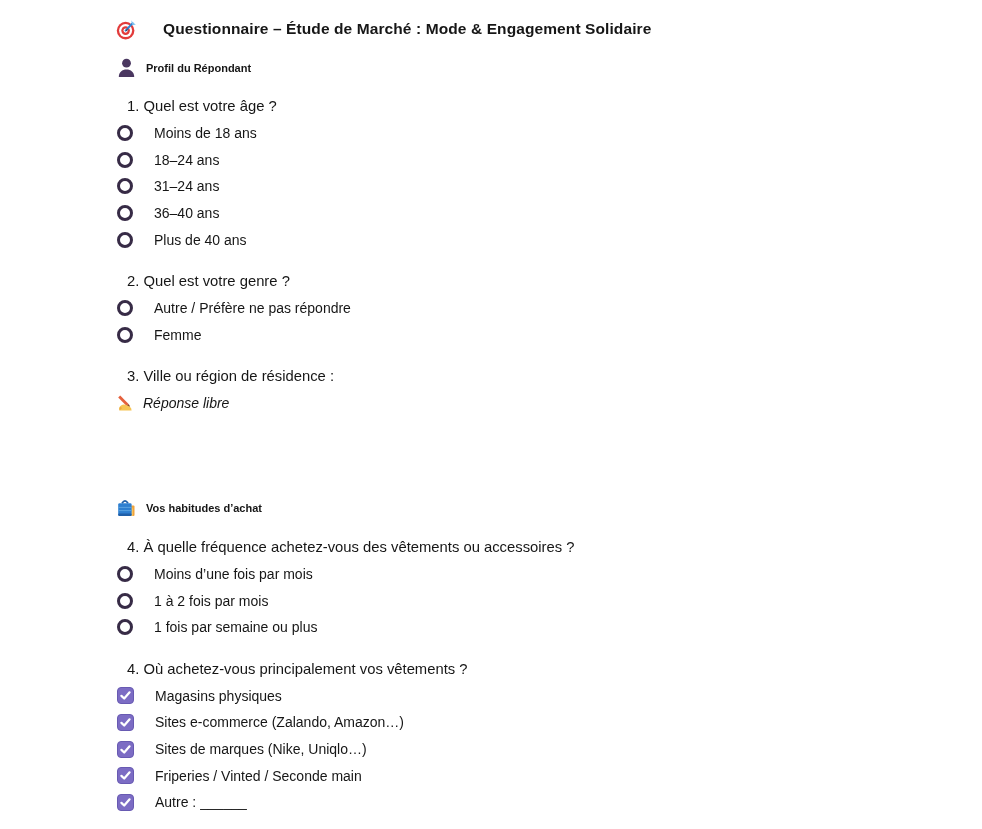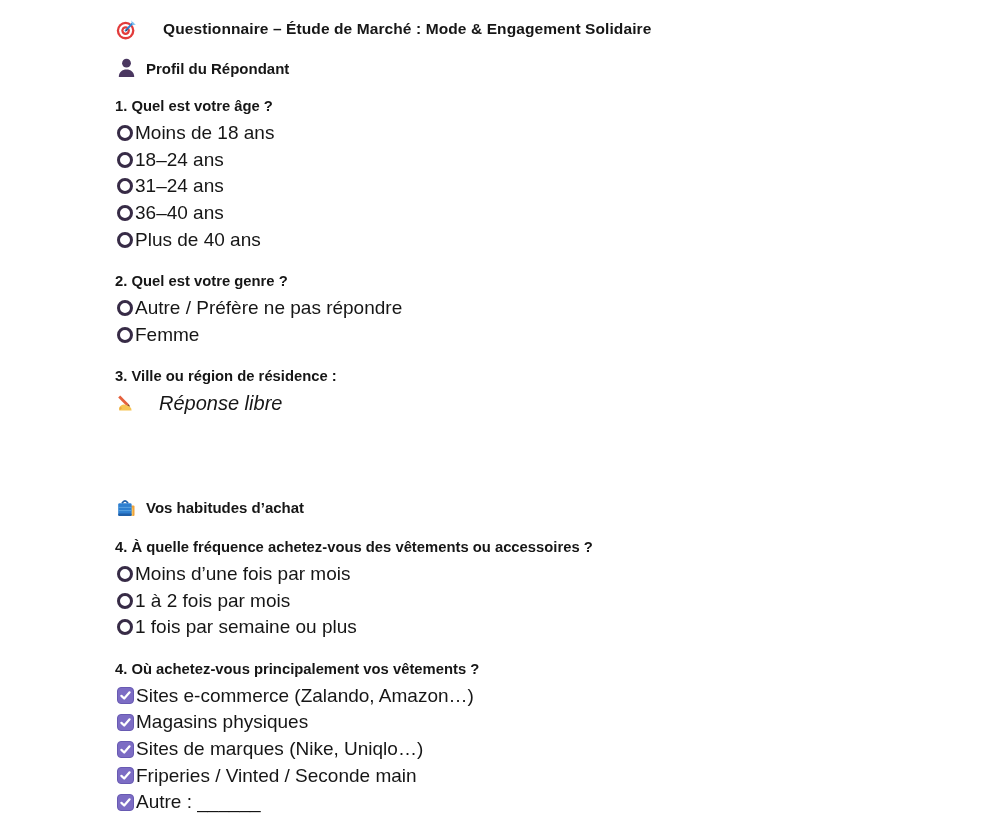--- a/index.html
+++ b/index.html
@@ -34,39 +34,39 @@
     display: flex;
     align-items: center;
     gap: 9px;
     height: 22px;
     margin: 0 0 15px 0;
   }
   .section-row.big-gap {
     margin-top: 80px;
   }
   .section-row h2 {
-    font-size: 15px;
+    font-size: 11px;
     font-weight: bold;
     margin: 0;
   }
   .question {
     font-size: 14.8px;
-    font-weight: bold;
-    margin: 20px 0 5px 0;
+    font-weight: normal;
+    margin: 20px 0 5px 12px;
     line-height: 17px;
   }
   .question.first {
     margin-top: 19px;
   }
   .option-row {
     display: flex;
     align-items: center;
-    gap: 2px;
+    gap: 21px;
     height: 26.6px;
-    font-size: 19px;
+    font-size: 14px;
     cursor: default;
   }
   .option-label { white-space: pre; }
   .radio {
     box-sizing: border-box;
     width: 16px;
     height: 16px;
     border: 3.2px solid #372b46;
     border-radius: 50%;
     background: #ffffff;
@@ -82,23 +82,23 @@
     border: 1px solid #685ab2;
     display: flex;
     align-items: center;
     justify-content: center;
     flex: 0 0 auto;
     margin-left: 2px;
   }
   .answer-row {
     display: flex;
     align-items: center;
-    gap: 22px;
+    gap: 6px;
     height: 26.6px;
-    font-size: 20px;
+    font-size: 14px;
     font-style: italic;
   }
   .emoji {
     display: inline-flex;
     align-items: center;
     justify-content: center;
     width: 22px;
     height: 22px;
     flex: 0 0 auto;
   }
@@ -218,36 +218,36 @@
   </div>
 
   <div class="question">4. Où achetez-vous principalement vos vêtements ?</div>
   <div>
     <div class="option-row">
       <span class="checkbox">
         <svg width="13" height="13" viewBox="0 0 14 14">
             <polyline points="2.6,7.4 5.6,10.3 11.4,3.6" fill="none" stroke="#ffffff" stroke-width="2.4" stroke-linecap="round" stroke-linejoin="round"></polyline>
           </svg>
       </span>
+      <span class="option-label">Magasins physiques</span>
+    </div>
+    <div class="option-row">
+      <span class="checkbox">
+        <svg width="13" height="13" viewBox="0 0 14 14">
+            <polyline points="2.6,7.4 5.6,10.3 11.4,3.6" fill="none" stroke="#ffffff" stroke-width="2.4" stroke-linecap="round" stroke-linejoin="round"></polyline>
+          </svg>
+      </span>
       <span class="option-label">Sites e-commerce (Zalando, Amazon…)</span>
     </div>
     <div class="option-row">
       <span class="checkbox">
         <svg width="13" height="13" viewBox="0 0 14 14">
             <polyline points="2.6,7.4 5.6,10.3 11.4,3.6" fill="none" stroke="#ffffff" stroke-width="2.4" stroke-linecap="round" stroke-linejoin="round"></polyline>
           </svg>
       </span>
-      <span class="option-label">Magasins physiques</span>
-    </div>
-    <div class="option-row">
-      <span class="checkbox">
-        <svg width="13" height="13" viewBox="0 0 14 14">
-            <polyline points="2.6,7.4 5.6,10.3 11.4,3.6" fill="none" stroke="#ffffff" stroke-width="2.4" stroke-linecap="round" stroke-linejoin="round"></polyline>
-          </svg>
-      </span>
       <span class="option-label">Sites de marques (Nike, Uniqlo…)</span>
     </div>
     <div class="option-row">
       <span class="checkbox">
         <svg width="13" height="13" viewBox="0 0 14 14">
             <polyline points="2.6,7.4 5.6,10.3 11.4,3.6" fill="none" stroke="#ffffff" stroke-width="2.4" stroke-linecap="round" stroke-linejoin="round"></polyline>
           </svg>
       </span>
       <span class="option-label">Friperies / Vinted / Seconde main</span>
     </div>

